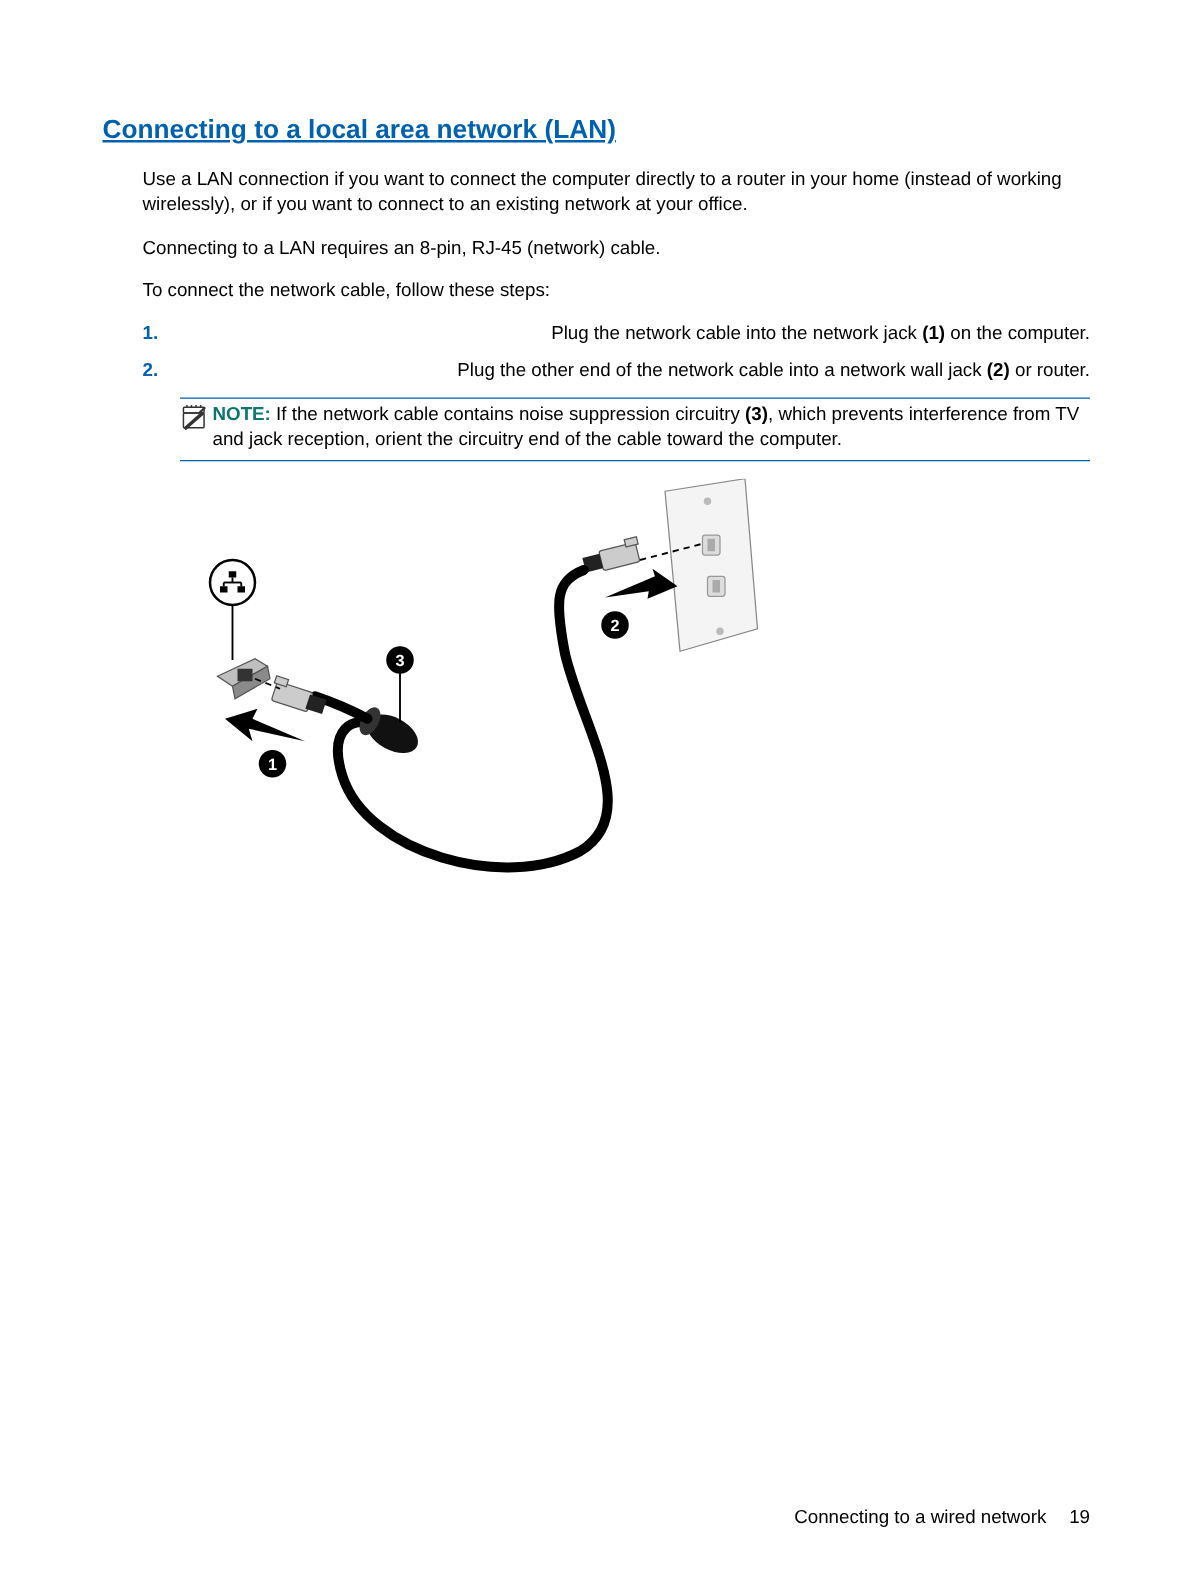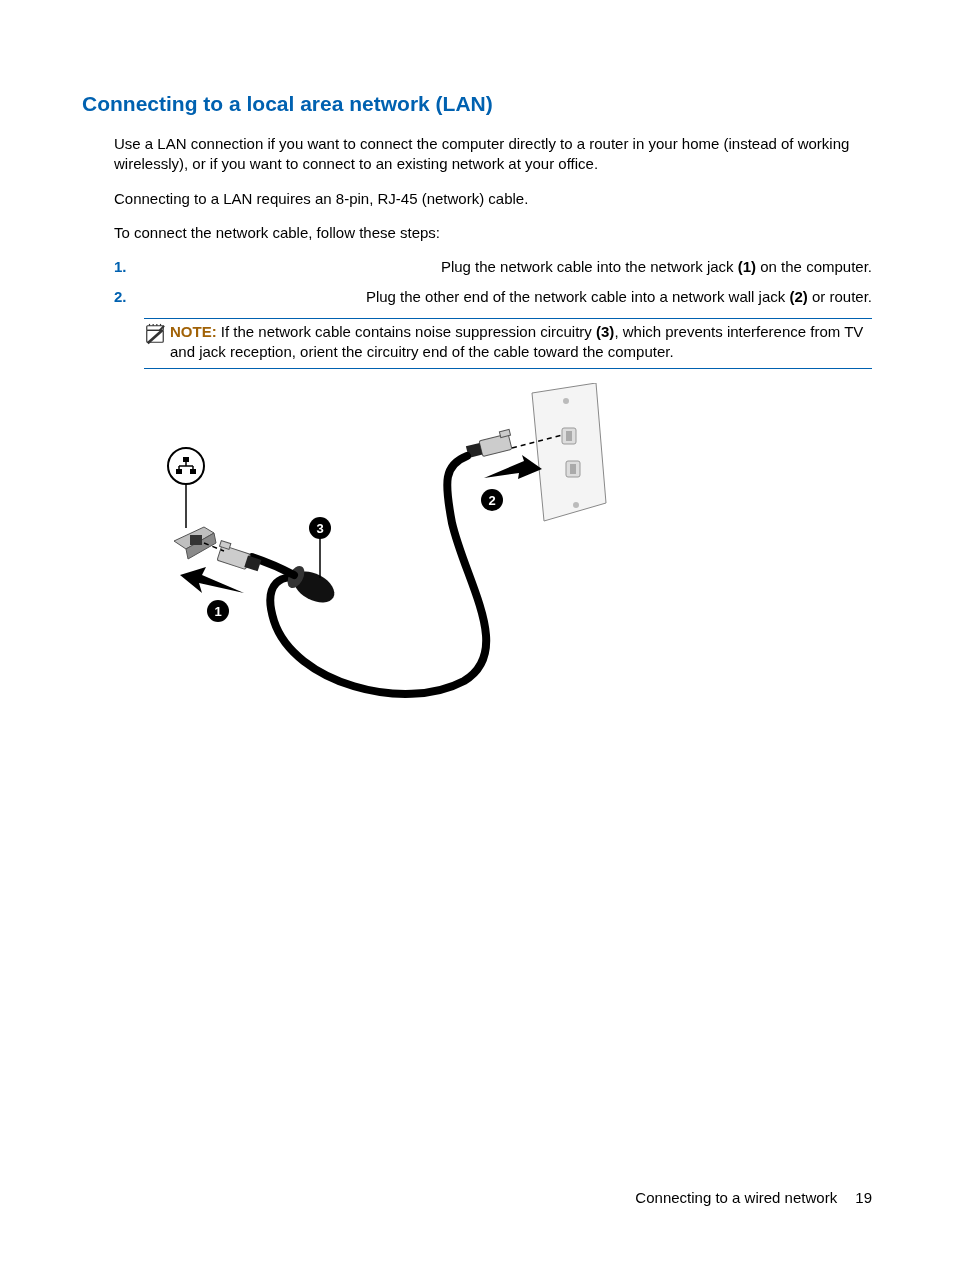--- a/index.html
+++ b/index.html
@@ -12,20 +12,21 @@
     color: #000;
   }
   .page {
     padding: 92px 82px 60px 82px;
   }
   h2.section-heading {
     color: #0061b0;
     font-size: 21px;
     font-weight: bold;
     margin-bottom: 18px;
+    text-decoration: underline;
   }
   .body-content {
     margin-left: 32px;
     font-size: 15px;
     line-height: 1.35;
   }
   .para {
     margin-bottom: 14px;
   }
   ol.steps {
@@ -53,30 +54,30 @@
     align-items: flex-start;
     gap: 4px;
   }
   .note-icon {
     flex: 0 0 22px;
     height: 22px;
     margin-top: 1px;
   }
   .note-text { flex: 1; }
   .note-label {
-    color: #a16207;
+    color: #0f766e;
     font-weight: bold;
   }
   .figure-wrap {
     margin-top: 14px;
     margin-left: 30px;
   }
   .footer {
     position: absolute;
-    bottom: 64px;
+    bottom: 48px;
     right: 82px;
     font-size: 15px;
   }
   .page-num { margin-left: 14px; }
   b.callout { font-weight: bold; }
 </style>
 </head>
 <body>
 
 <div class="page">

